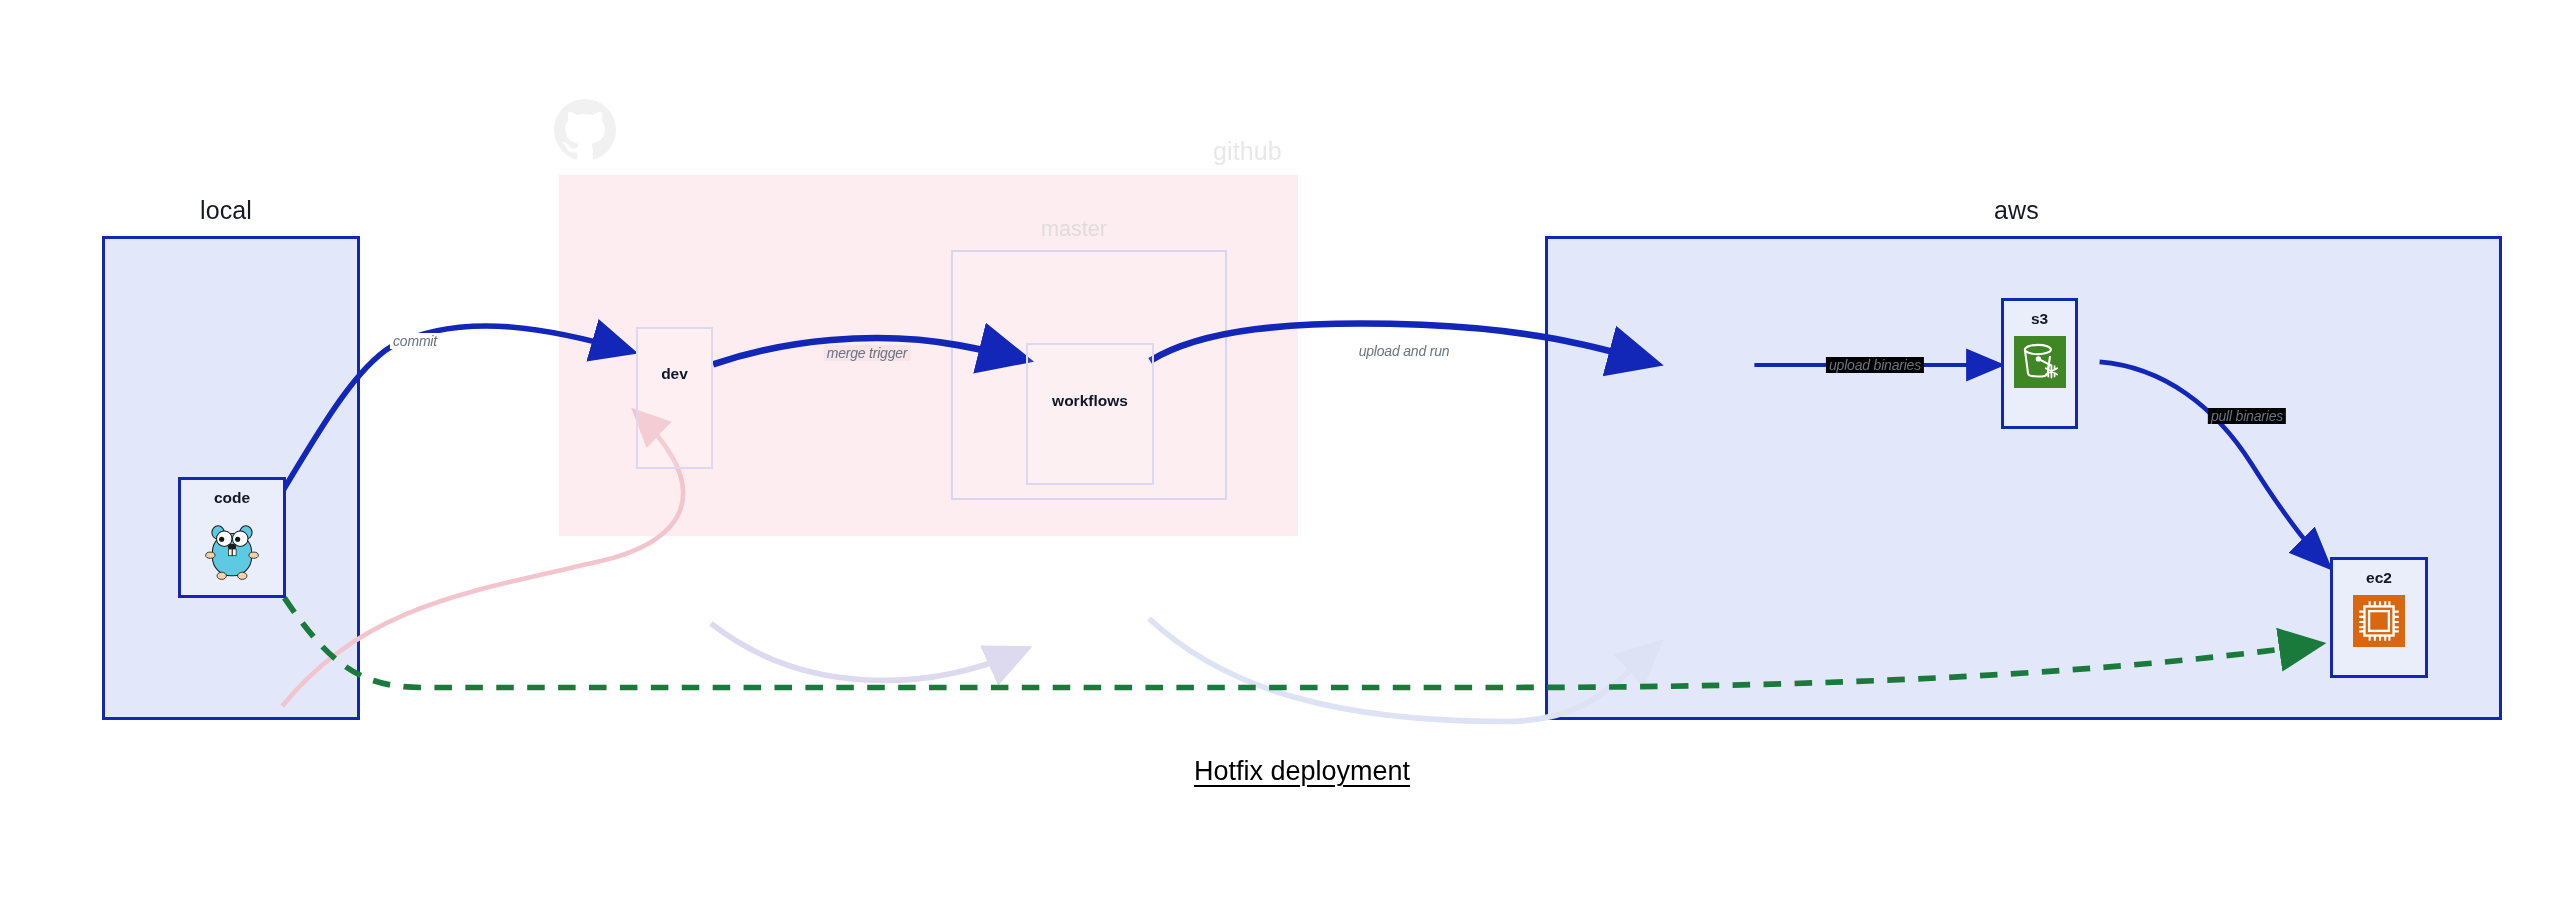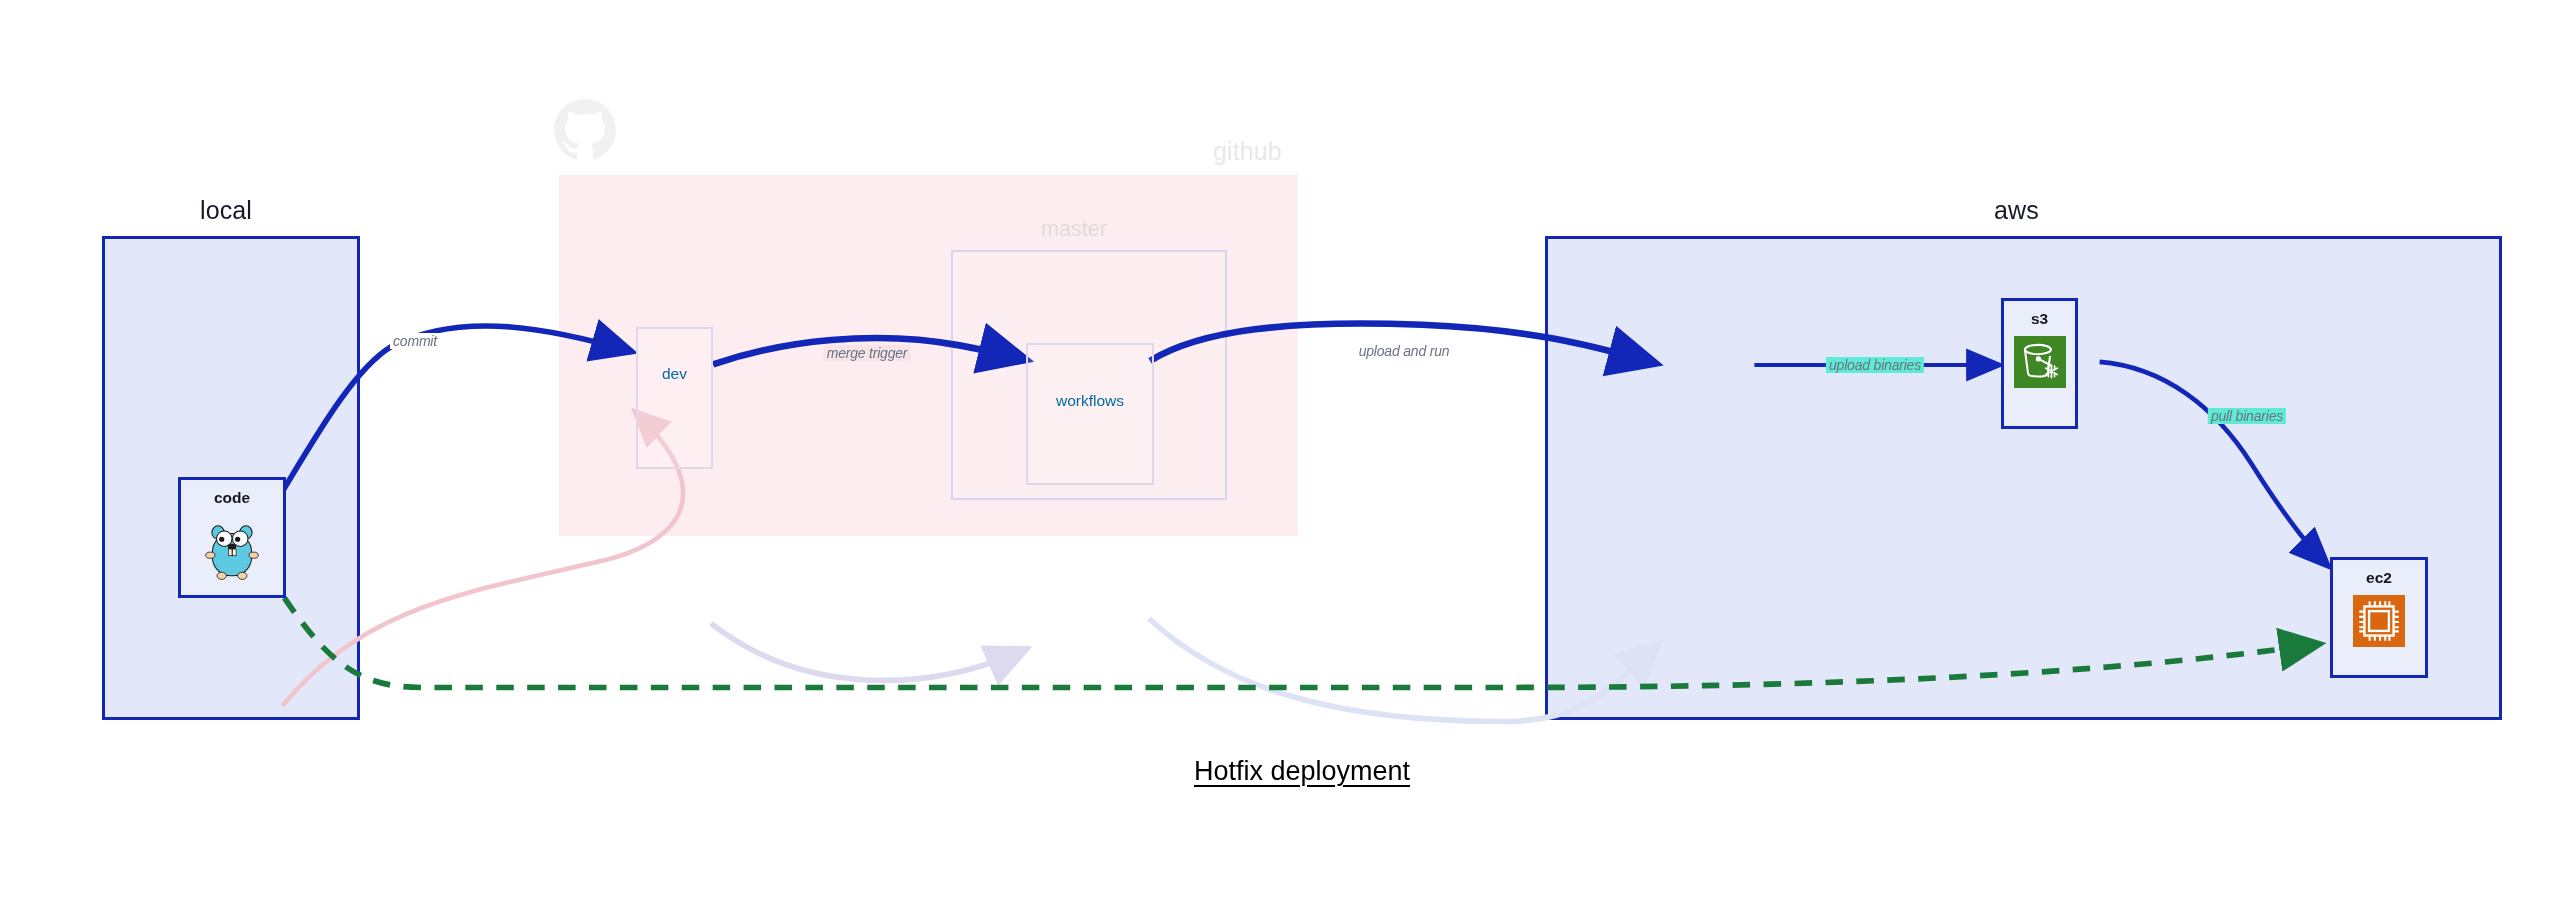--- a/index.html
+++ b/index.html
@@ -83,38 +83,38 @@
     white-space: nowrap;
   }
   .node-icon {
     margin-top: 8.2px;
   }
   .node.ghost {
     border: 2.1px solid #ded8ef;
     background: rgba(255,255,255,0.12);
   }
   .node.ghost .node-label {
-    color: #0369a1;
-    font-weight: normal;
+    color: #0f172a;
+    font-weight: bold;
   }
 
   
   .edge-label {
     position: absolute;
     font-size: 14px;
     font-style: italic;
     color: #6b7280;
     white-space: nowrap;
     background: #ffffff;
     padding: 0 3.1px;
     transform: translate(-50%, -50%);
     letter-spacing: -0.2px;
   }
   .edge-label.on-pink { background: #f7e4e9; }
-  .edge-label.on-blue { background: #5eead4; }
+  .edge-label.on-blue { background: #000000; }
 
   
   .diagram-title {
     position: absolute;
     font-size: 27px;
     color: #000000;
     text-decoration: underline;
     text-underline-offset: 5.2px;
     white-space: nowrap;
     transform: translateX(-50%);

